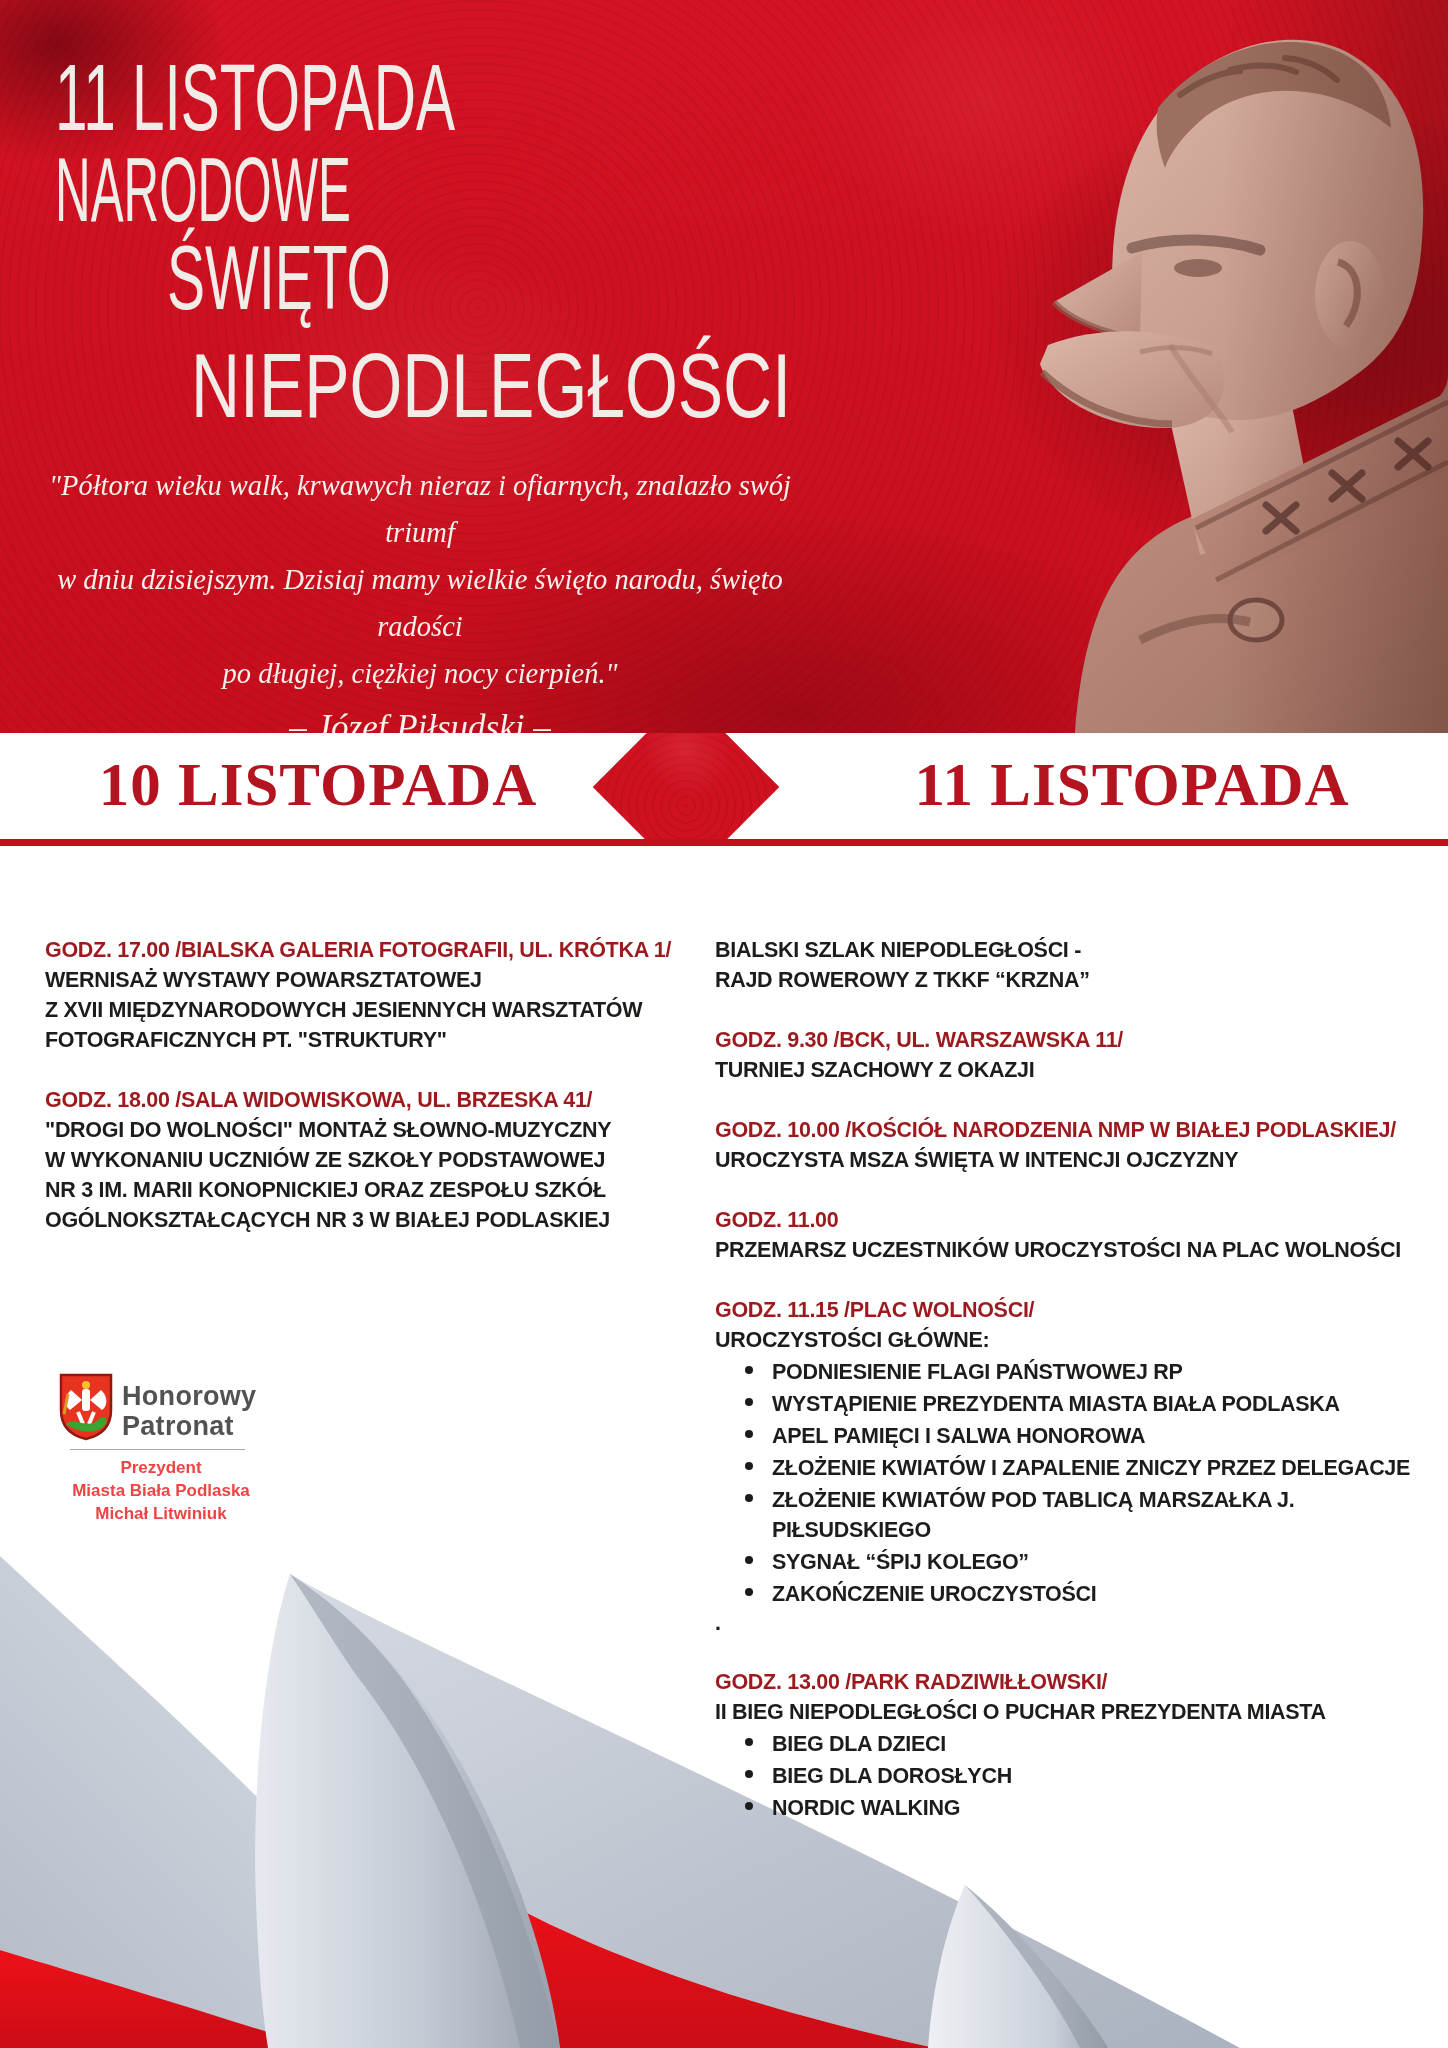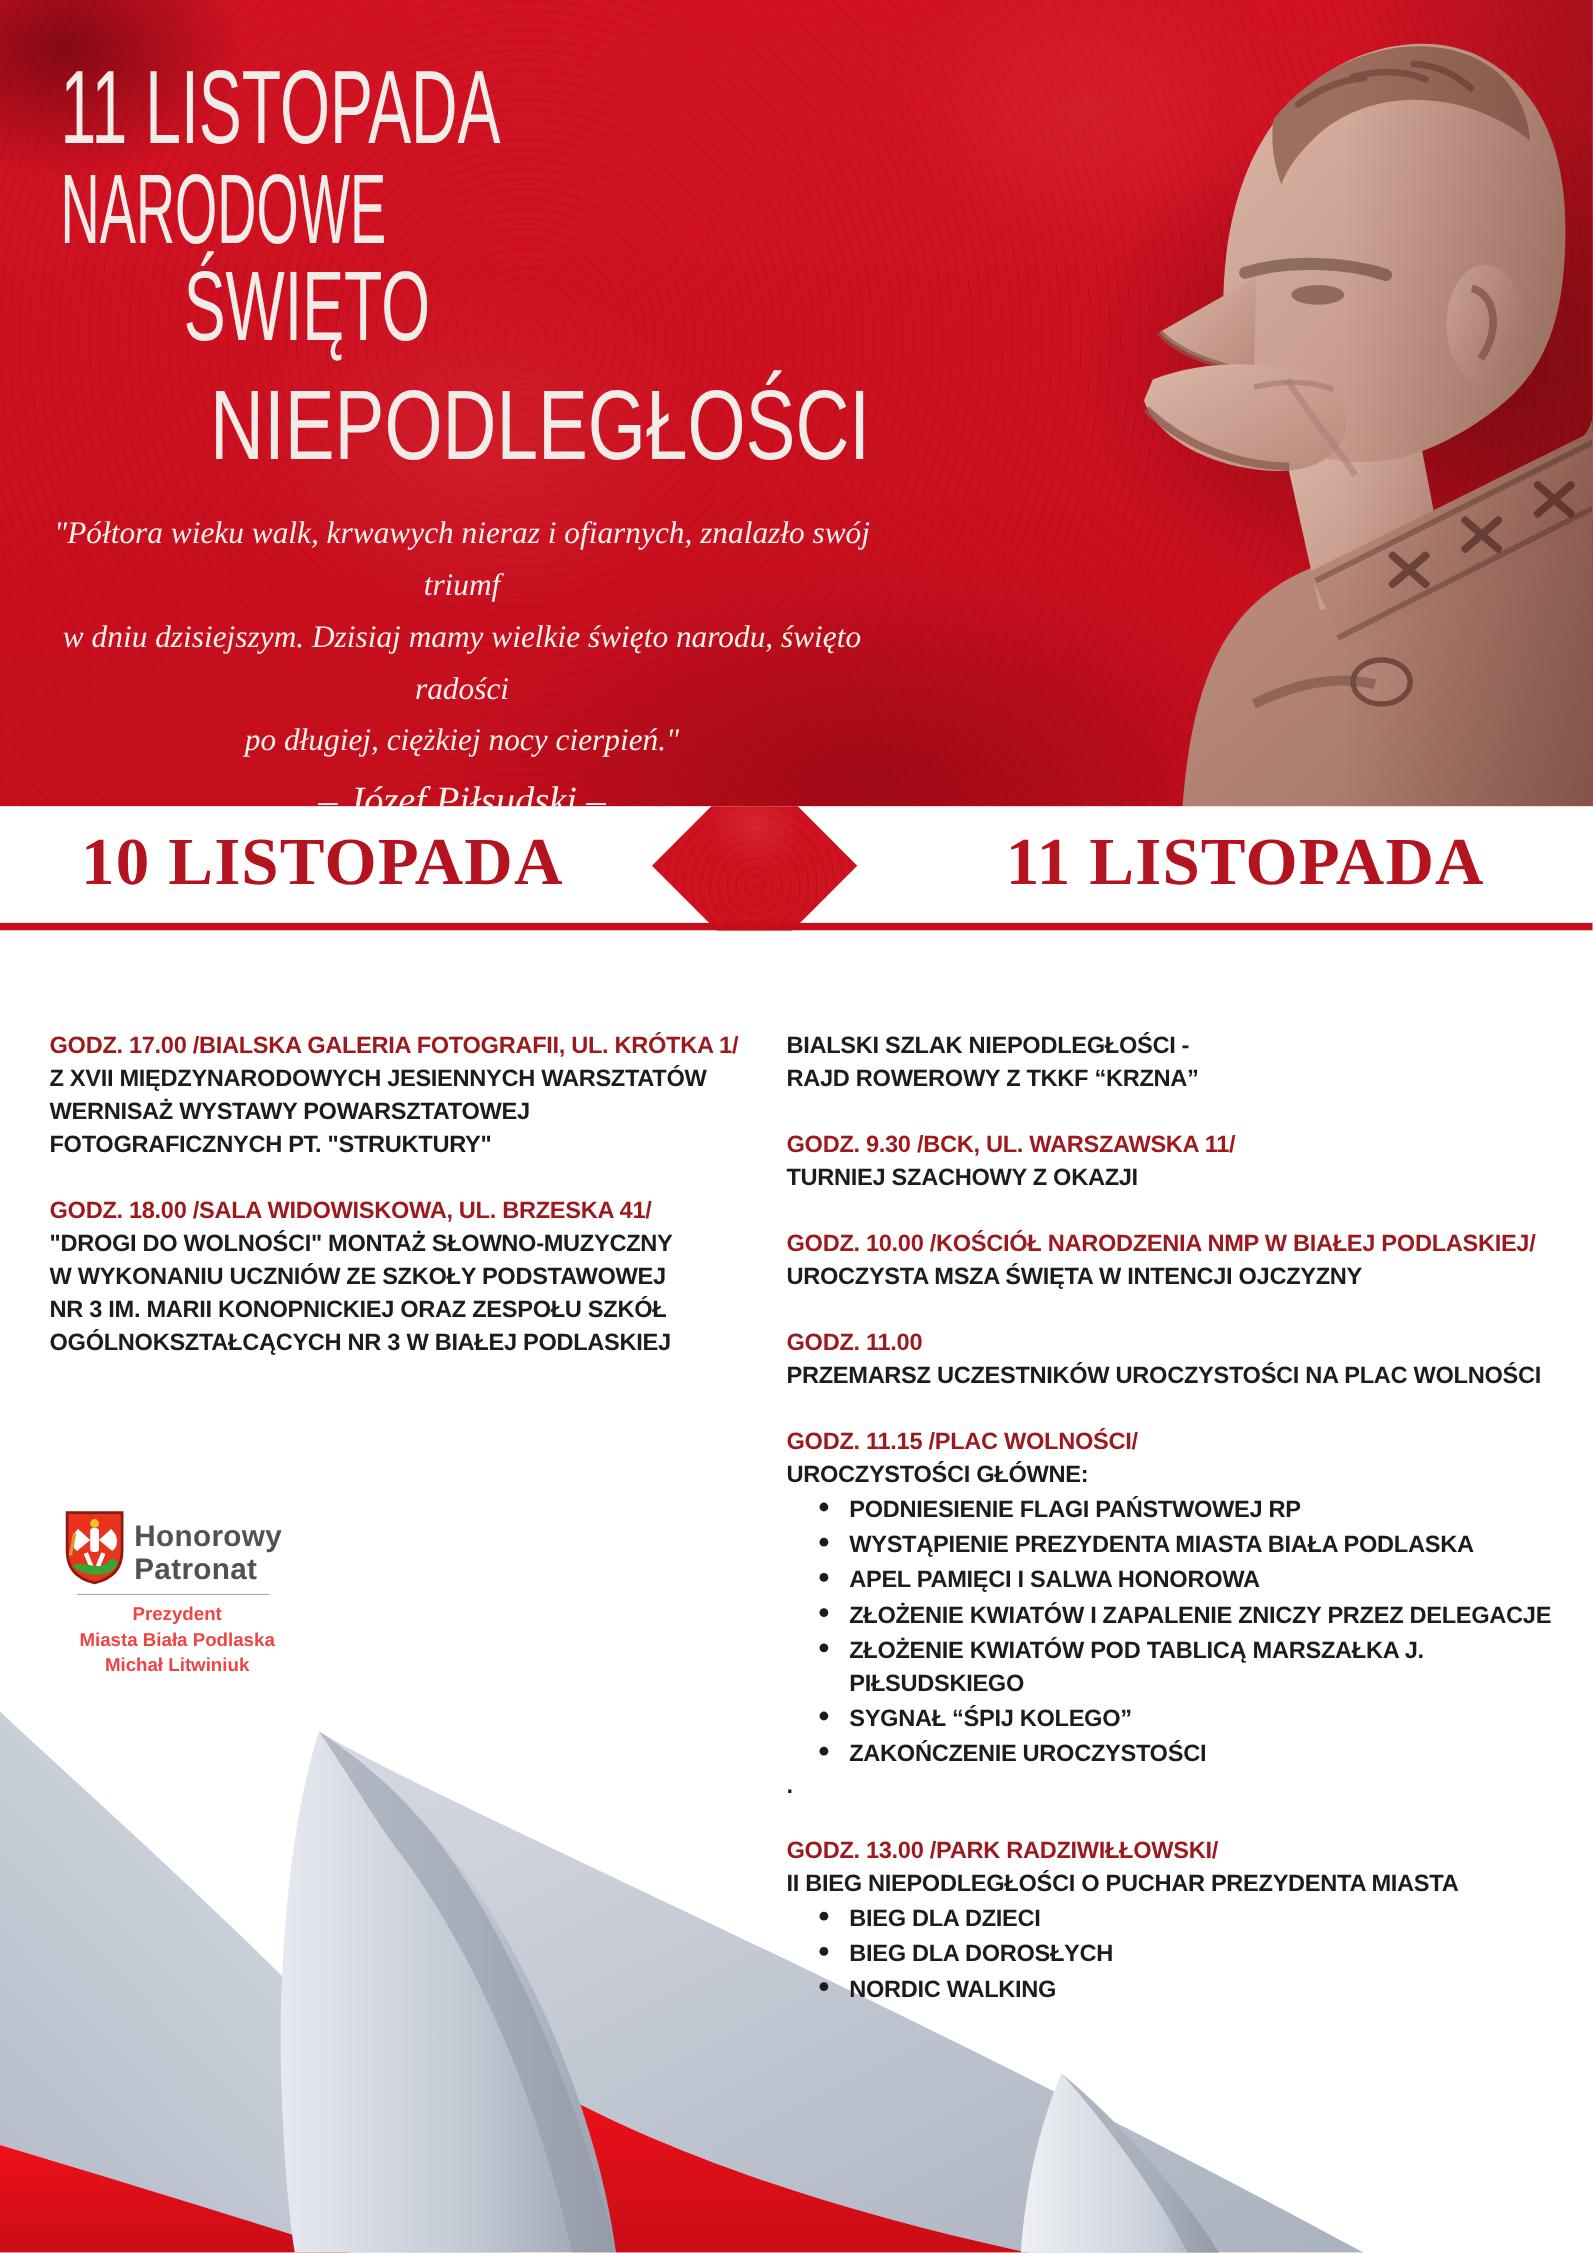--- a/index.html
+++ b/index.html
@@ -27,21 +27,21 @@
   
   .banner{position:absolute;left:0;top:733px;width:1448px;height:113px;background:#ffffff;overflow:hidden;}
   .banner-line{position:absolute;left:0;bottom:0;width:100%;height:7px;background:#c40e1c;}
   .diamond{position:absolute;left:620px;top:-12px;width:132px;height:132px;
     background:#cf1120;
     background-image:radial-gradient(ellipse 70px 60px at 30% 30%, rgba(255,120,125,.18), transparent 70%),
       repeating-radial-gradient(circle at 60% 60%, rgba(110,0,14,.12) 0 2px, transparent 2px 8px);
     transform:rotate(45deg);}
   .banner-date{position:absolute;top:0;height:106px;width:500px;line-height:104px;text-align:center;
     font-family:"Liberation Serif",serif;font-weight:bold;font-size:61px;color:#b3141f;letter-spacing:1px;}
-  .banner-date.left{left:43px;}
+  .banner-date.left{left:68px;}
   .banner-date.right{left:882px;}
 
   
   .col{position:absolute;z-index:3;font-weight:bold;font-size:21.5px;letter-spacing:-0.3px;color:#1d1c1a;}
   .col-left{left:45px;top:935px;width:650px;}
   .col-right{left:715px;top:935px;width:710px;}
   .event{margin-bottom:30px;}
   .ev-header{color:#9c1a1e;line-height:30px;}
   .ev-line{line-height:30px;}
   .bullet-row{line-height:30px;margin-top:2px;padding-left:30px;display:flex;align-items:baseline;}
@@ -141,22 +141,22 @@
 <div class="banner">
   <div class="diamond"></div>
   <div class="banner-line"></div>
   <div class="banner-date left">10 LISTOPADA</div>
   <div class="banner-date right">11 LISTOPADA</div>
 </div>
 
 <div class="col col-left">
   <div class="event">
     <div class="ev-header">GODZ. 17.00 /BIALSKA GALERIA FOTOGRAFII, UL. KRÓTKA 1/</div>
+    <div class="ev-line">WERNISAŻ WYSTAWY POWARSZTATOWEJ</div>
     <div class="ev-line">Z XVII MIĘDZYNARODOWYCH JESIENNYCH WARSZTATÓW</div>
-    <div class="ev-line">WERNISAŻ WYSTAWY POWARSZTATOWEJ</div>
     <div class="ev-line">FOTOGRAFICZNYCH PT. "STRUKTURY"</div>
   </div>
   <div class="event">
     <div class="ev-header">GODZ. 18.00 /SALA WIDOWISKOWA, UL. BRZESKA 41/</div>
     <div class="ev-line">"DROGI DO WOLNOŚCI" MONTAŻ SŁOWNO-MUZYCZNY</div>
     <div class="ev-line">W WYKONANIU UCZNIÓW ZE SZKOŁY PODSTAWOWEJ</div>
     <div class="ev-line">NR 3 IM. MARII KONOPNICKIEJ ORAZ ZESPOŁU SZKÓŁ</div>
     <div class="ev-line">OGÓLNOKSZTAŁCĄCYCH NR 3 W BIAŁEJ PODLASKIEJ</div>
   </div>
 </div>

